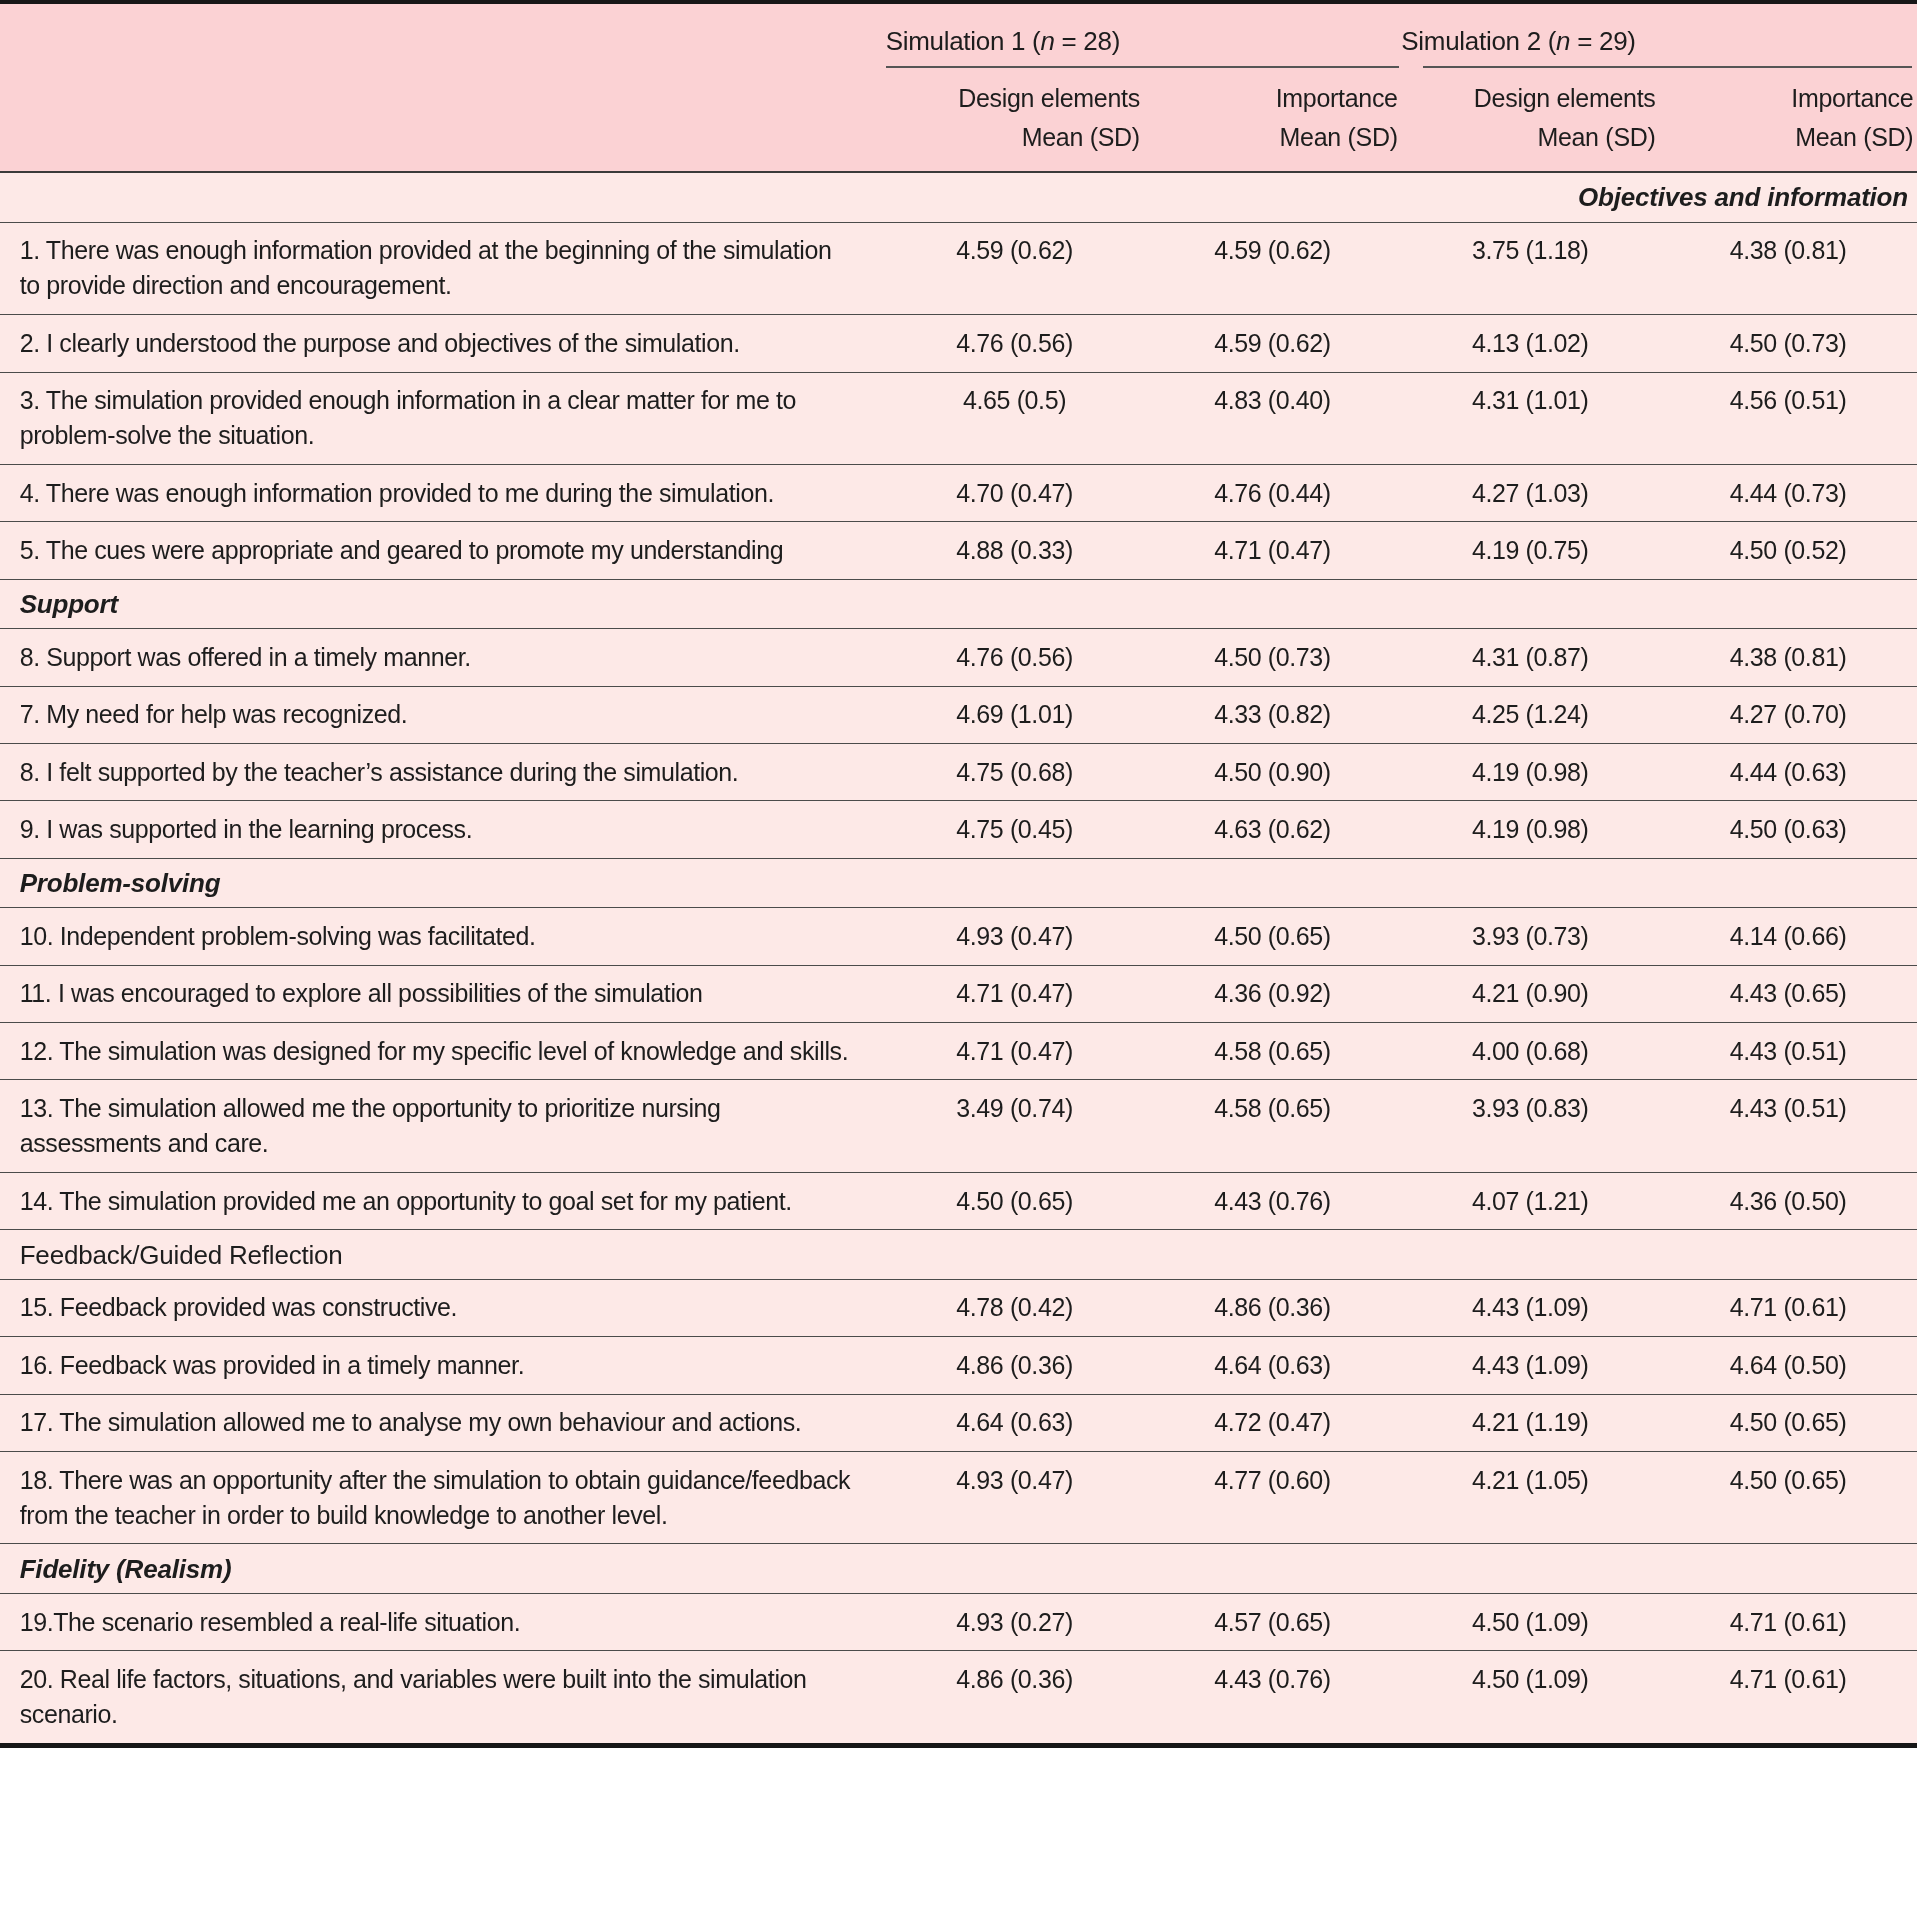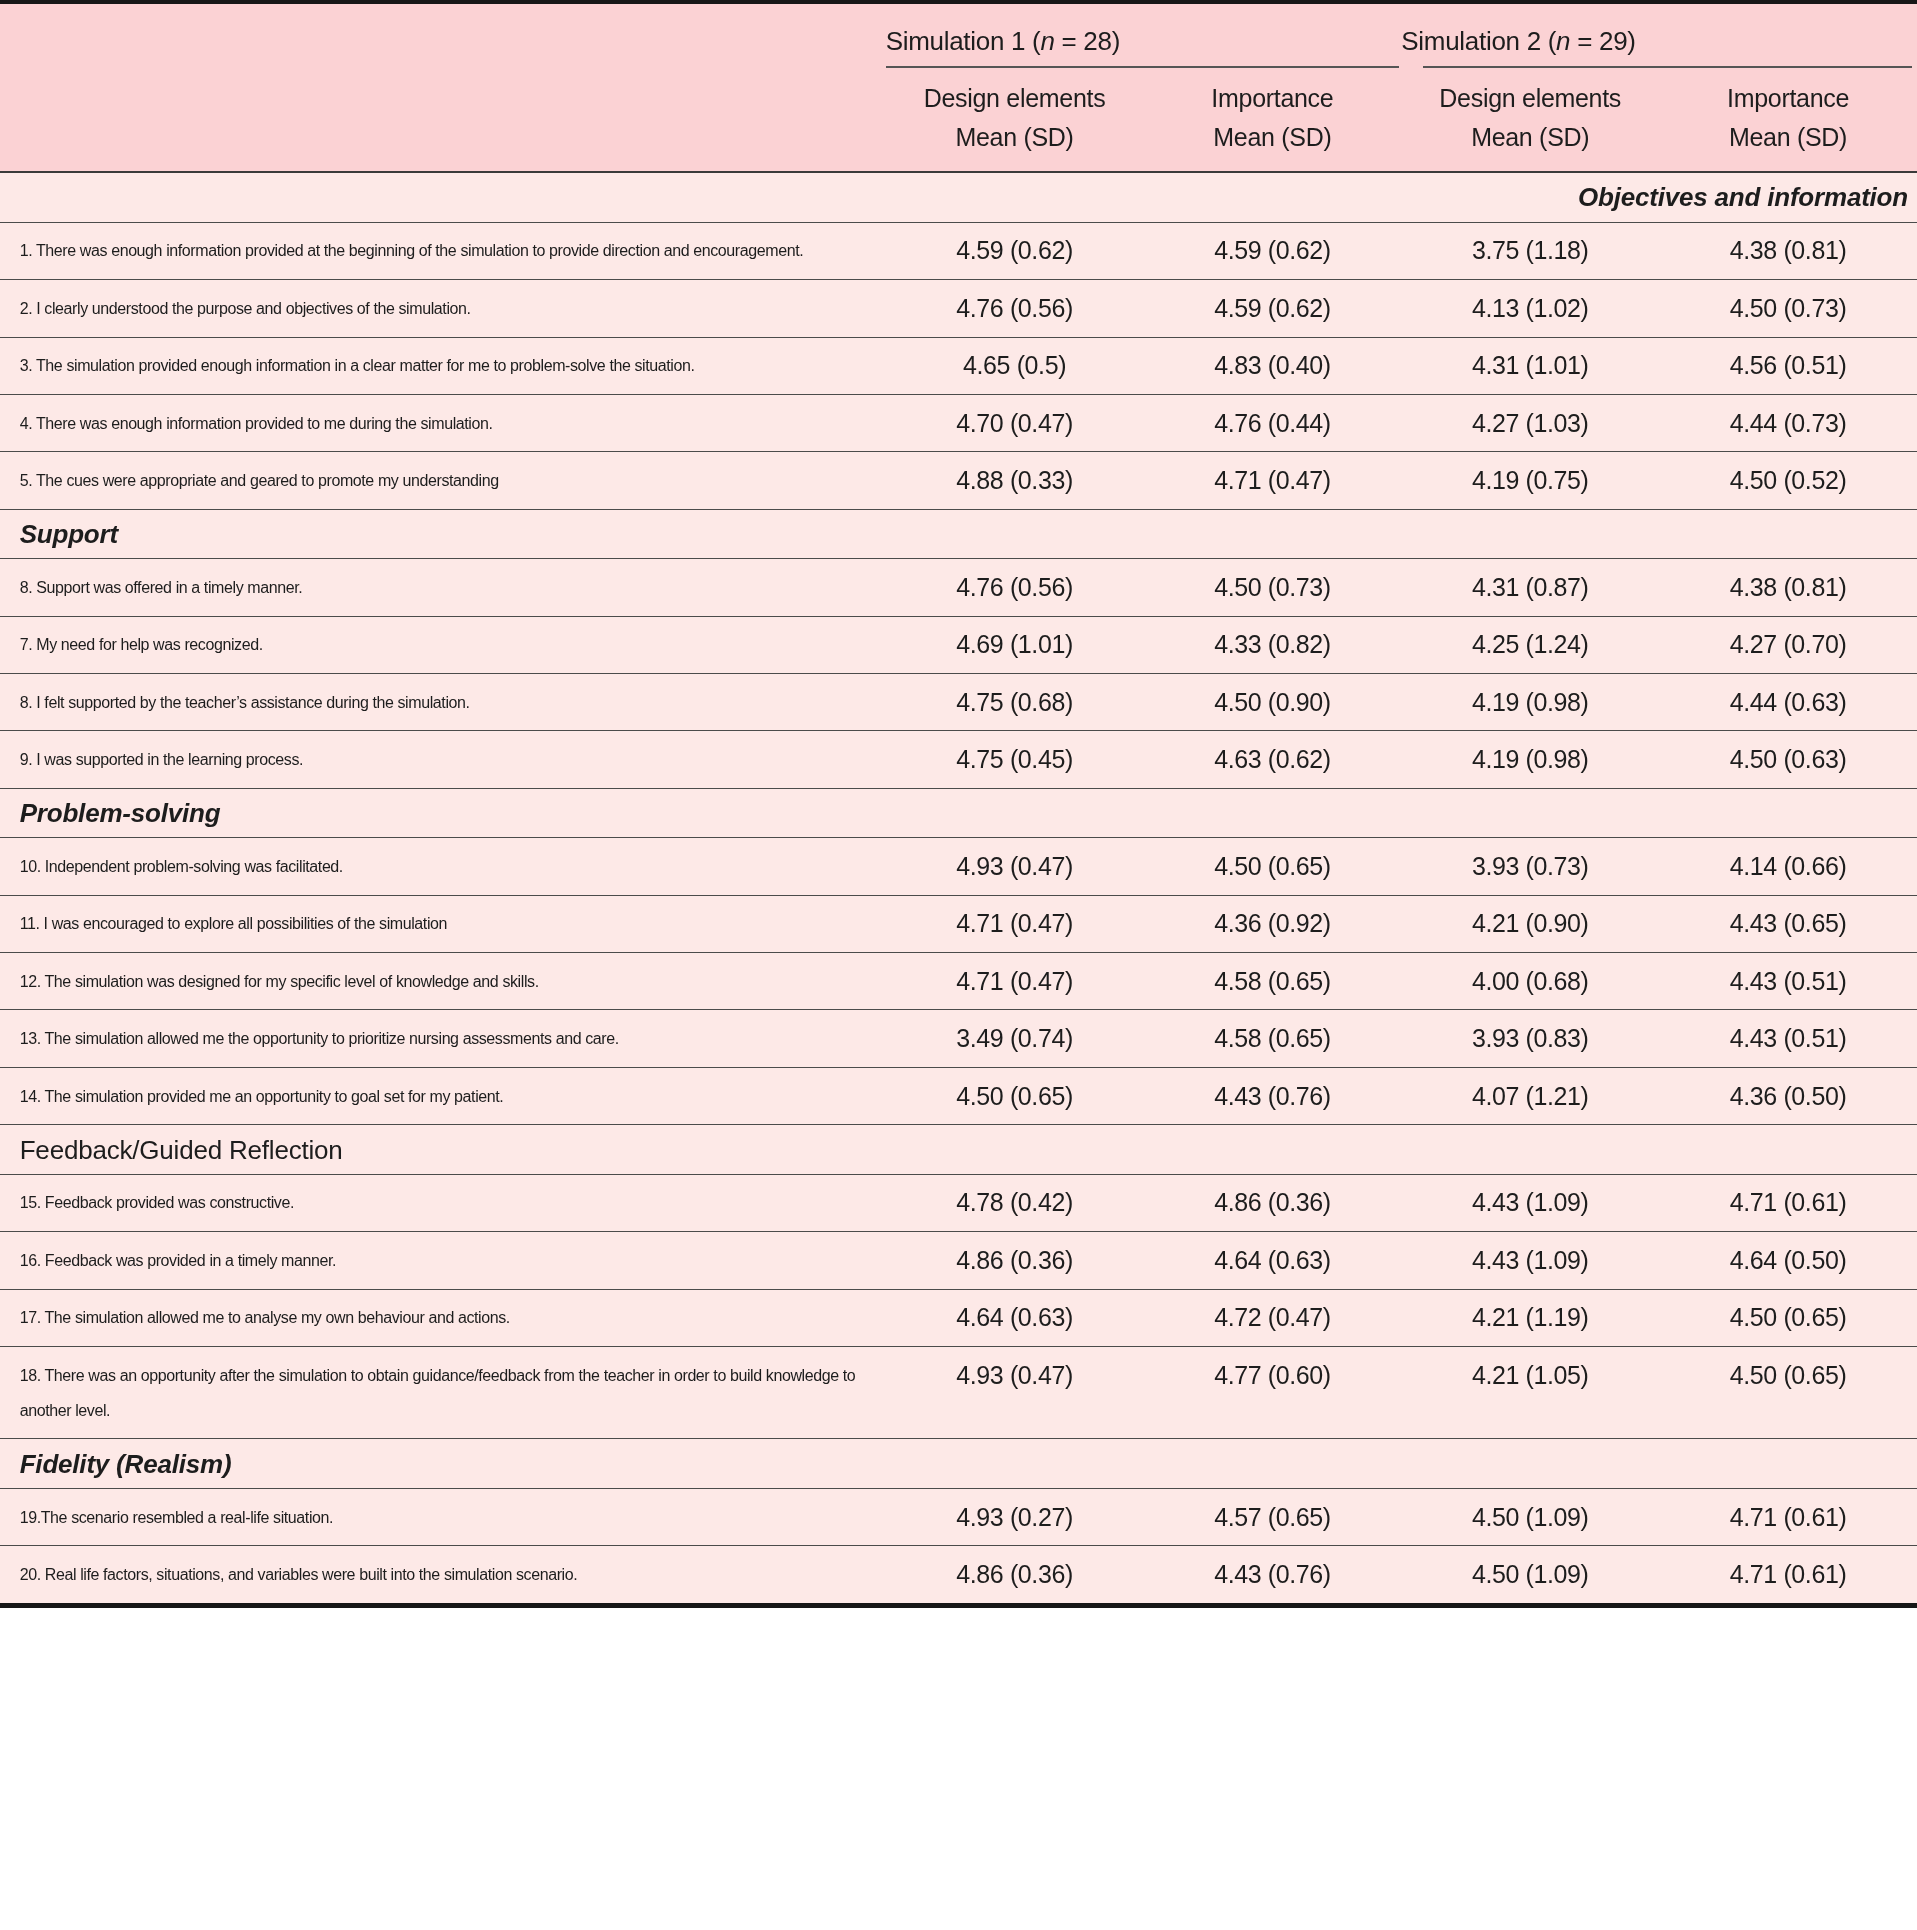--- a/index.html
+++ b/index.html
@@ -38,21 +38,21 @@
     text-align:left;
     padding:21.5px 0 10.7px 0;
     letter-spacing:-0.3px;
   }
   .spanner-label i{ font-style:italic; }
   .spanner-rule{ height:0; border-bottom:2.7px solid #555; }
   .rule-s1{ margin:0 2.7px 0 0; }
   .rule-s2{ margin:0 5.4px 0 21.5px; }
   th.h-sub{
     border-bottom:2.7px solid var(--rule-strong);
-    text-align:center;
+    text-align:right;
     padding:10.7px 3.6px 14.3px 3.6px;
     margin-top:44px;
   }
   .sub-line{
     font-size:25px;
     line-height:39px;
     letter-spacing:-0.3px;
   }
   
   tbody td{
@@ -67,21 +67,21 @@
     font-style:italic;
     padding:6.3px 9px 6.3px 19.7px;
     letter-spacing:-0.2px;
   }
   tr.section.plain td{
     font-weight:normal;
     font-style:normal;
     margin-left:46px;
   }
   td.q{
-    font-size:16px;
+    font-size:25px;
     line-height:35px;
     text-align:left;
     padding:10.7px 30px 10.7px 19.7px;
     letter-spacing:-0.4px;
   }
   td.v{
     font-size:25px;
     line-height:35px;
     text-align:center;
     padding:10.7px 3.6px;

